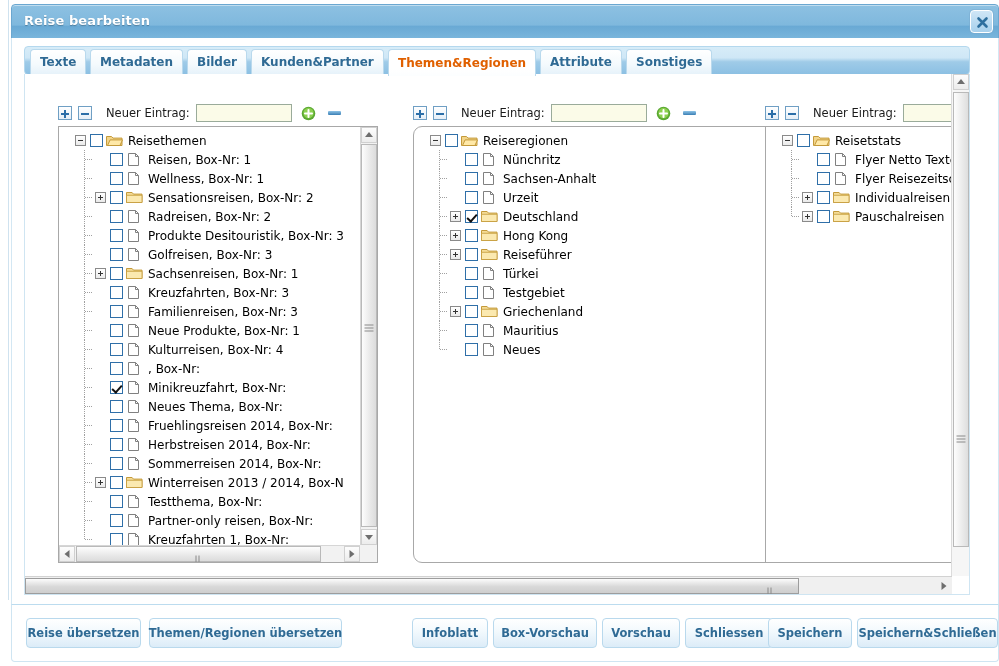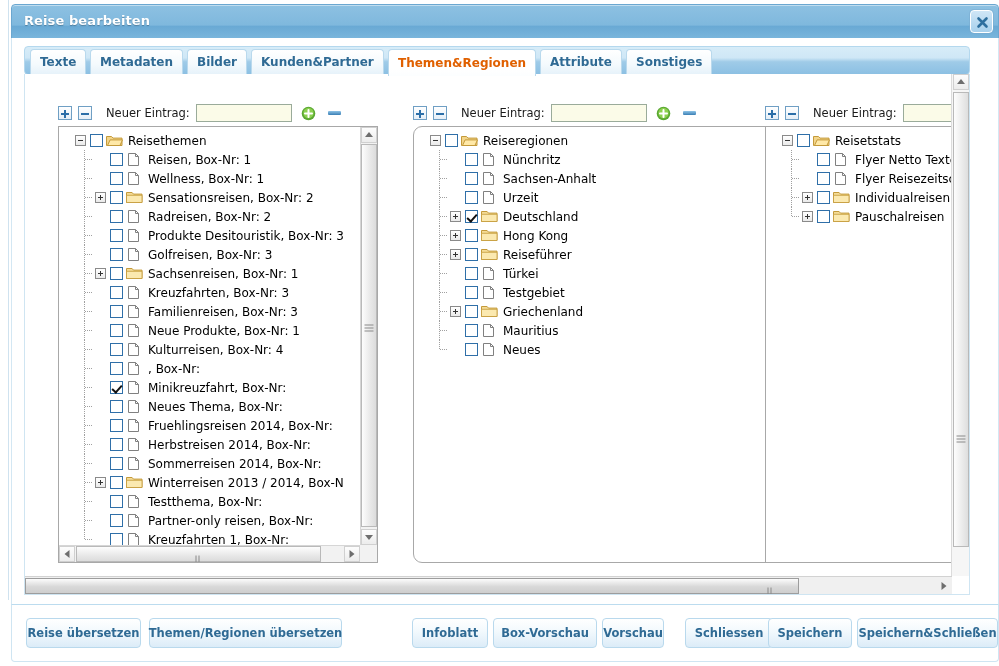--- a/index.html
+++ b/index.html
@@ -917,21 +917,21 @@
       </div>
       <div class="btn" style="left: 137px; width: 193px;">
         <span>Themen/Regionen übersetzen</span>
       </div>
       <div class="btn" style="left: 400px; width: 76px;">
         <span>Infoblatt</span>
       </div>
       <div class="btn" style="left: 481px; width: 104px;">
         <span>Box-Vorschau</span>
       </div>
-      <div class="btn" style="left: 590px; width: 62px;">
+      <div class="btn" style="left: 590px; width: 78px;">
         <span>Vorschau</span>
       </div>
       <div class="btn" style="left: 673px; width: 88px;">
         <span>Schliessen</span>
       </div>
       <div class="btn" style="left: 756px; width: 84px;">
         <span>Speichern</span>
       </div>
       <div class="btn" style="left: 845px; width: 141px;">
         <span>Speichern&amp;Schließen</span>

